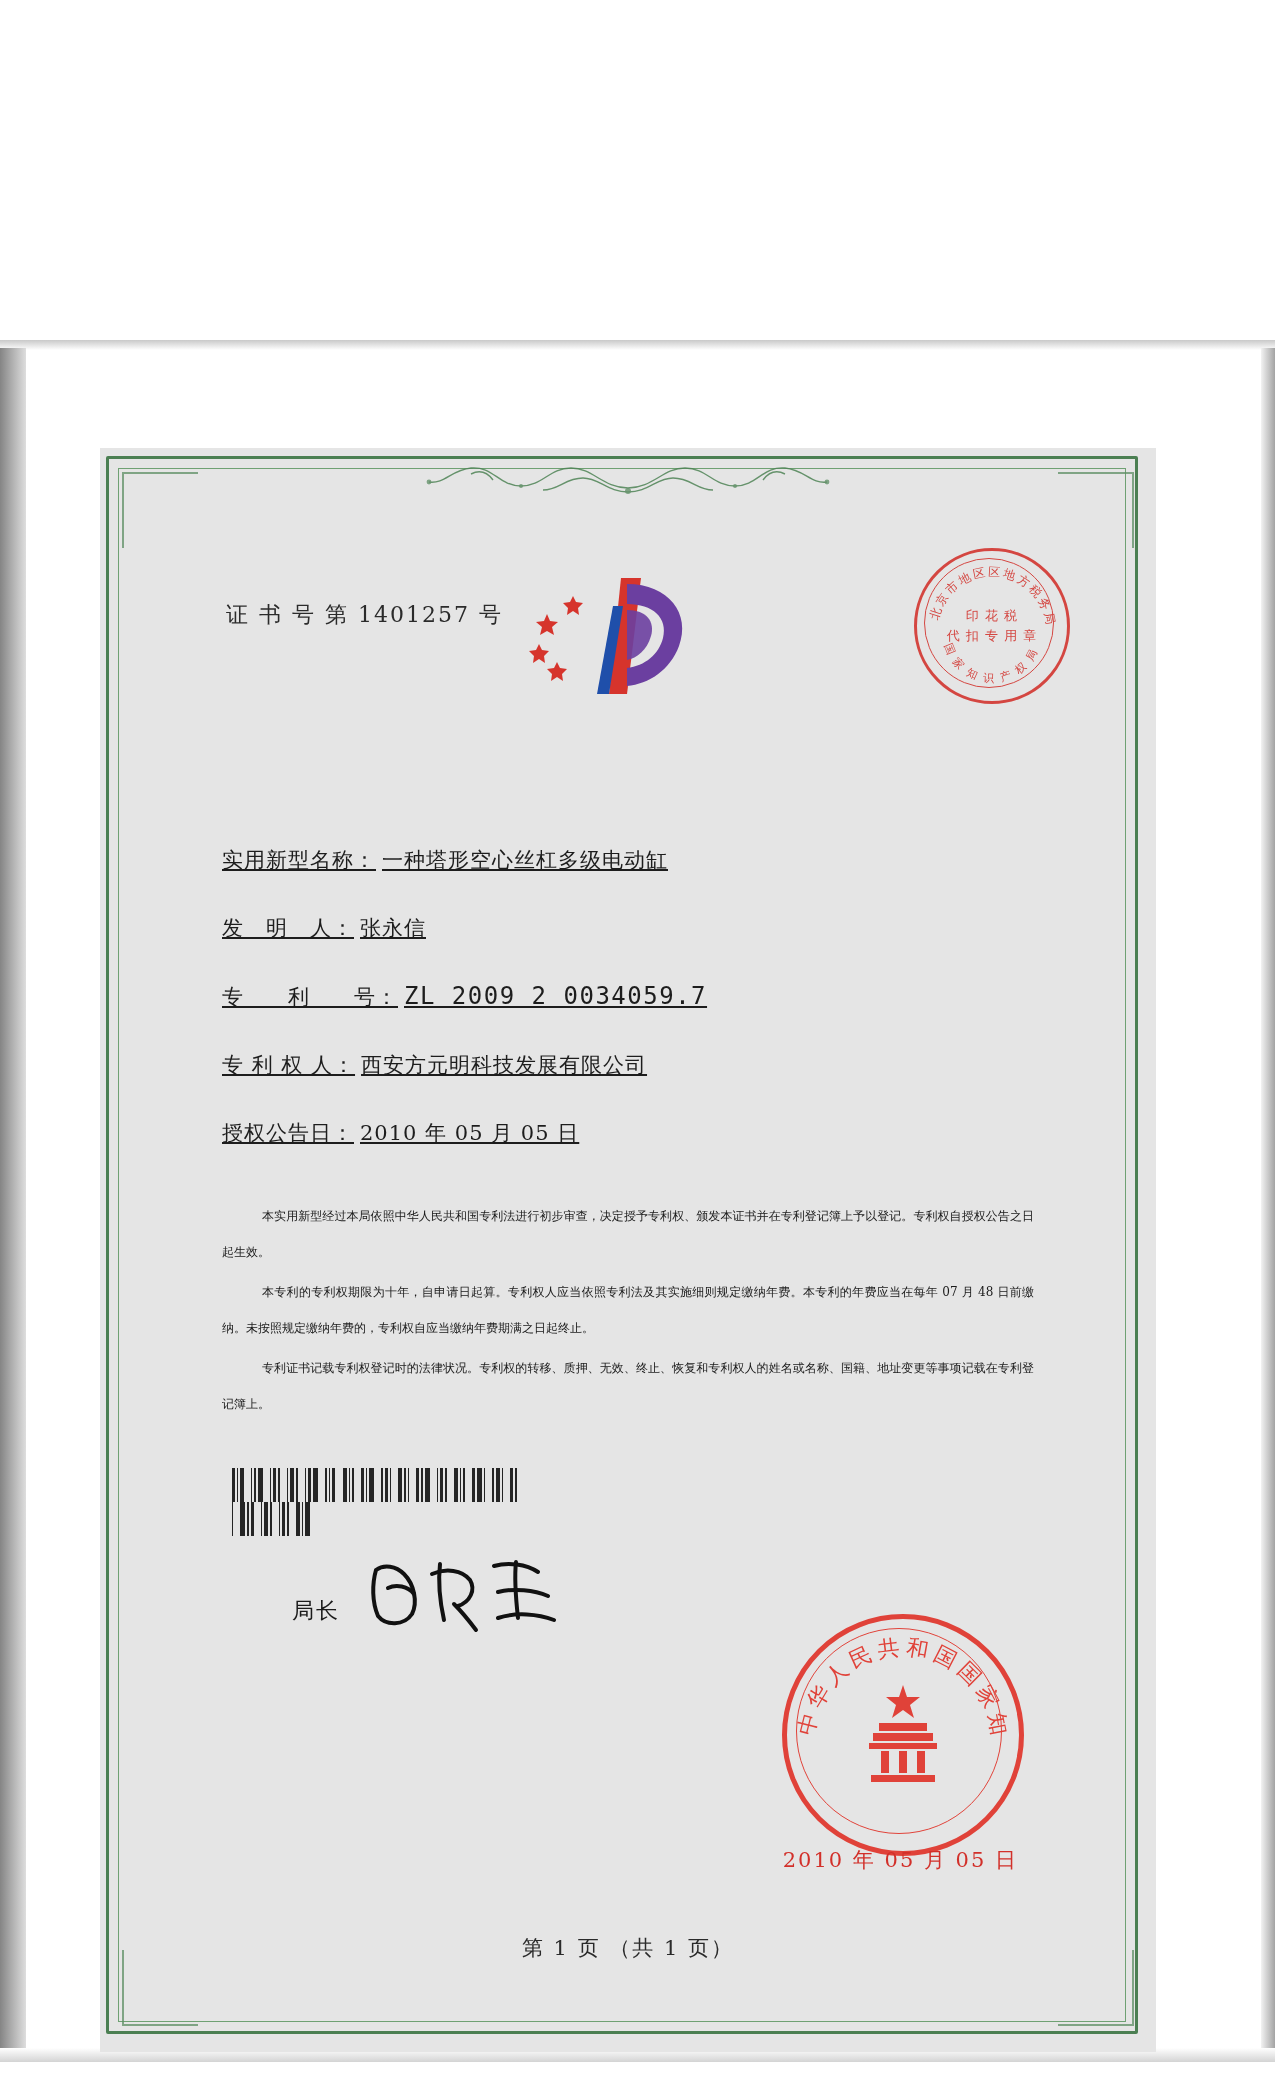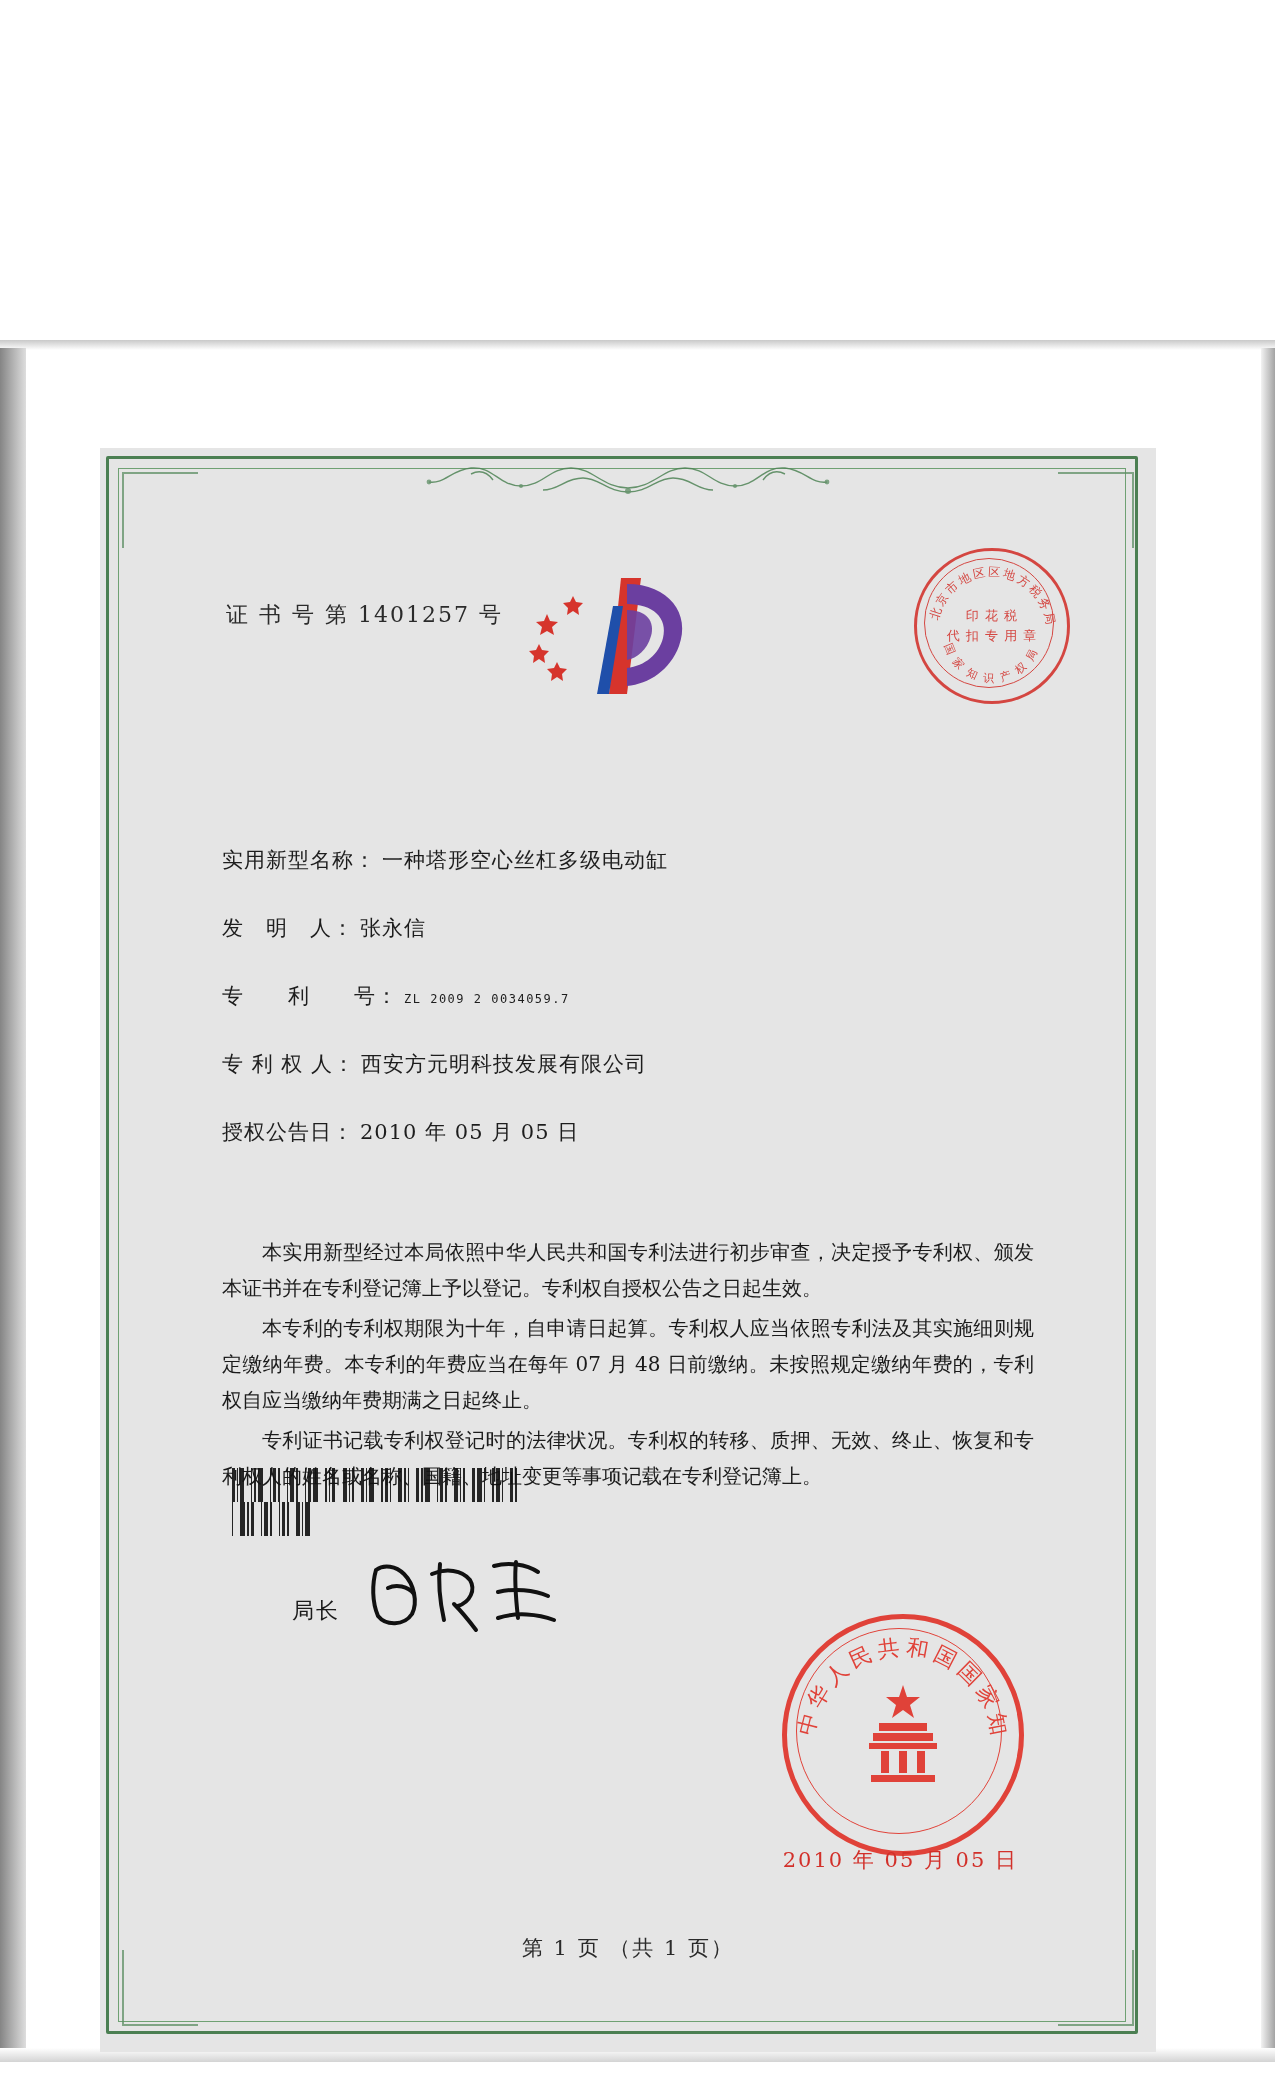--- a/index.html
+++ b/index.html
@@ -179,42 +179,43 @@
     left: 122px;
     top: 398px;
     width: 830px;
   }
   .field-row {
     display: flex;
     align-items: baseline;
     margin-bottom: 40px;
     font-size: 21px;
     color: #1d1d1d;
+    text-decoration: underline;
   }
   .field-label {
     white-space: nowrap;
     letter-spacing: 1px;
   }
   .field-value {
     margin-left: 6px;
     letter-spacing: 1px;
   }
   .field-value.mono {
     font-family: "DejaVu Sans Mono", "Liberation Mono", monospace;
+    font-size: 24px;
+    letter-spacing: 1.5px;
+  }
+
+  
+  .body-text {
+    position: absolute;
+    left: 122px;
+    top: 750px;
+    width: 812px;
     font-size: 12px;
-    letter-spacing: 1.5px;
-  }
-
-  
-  .body-text {
-    position: absolute;
-    left: 122px;
-    top: 786px;
-    width: 812px;
-    font-size: 20px;
     line-height: 36px;
     color: #1b1b1b;
     text-align: justify;
   }
   .body-text p {
     margin: 0 0 4px 0;
     text-indent: 40px;
   }
 
   

